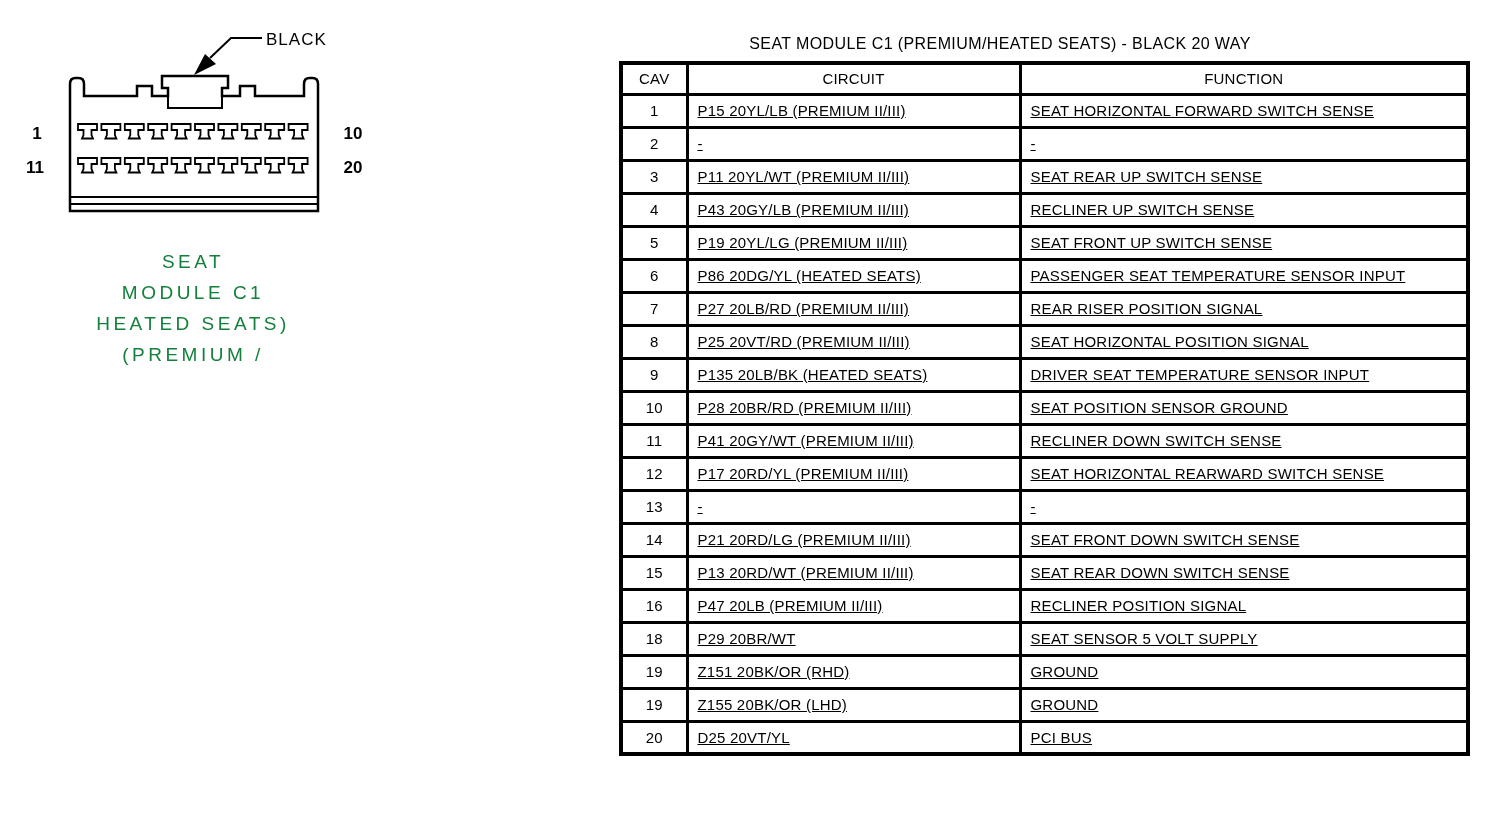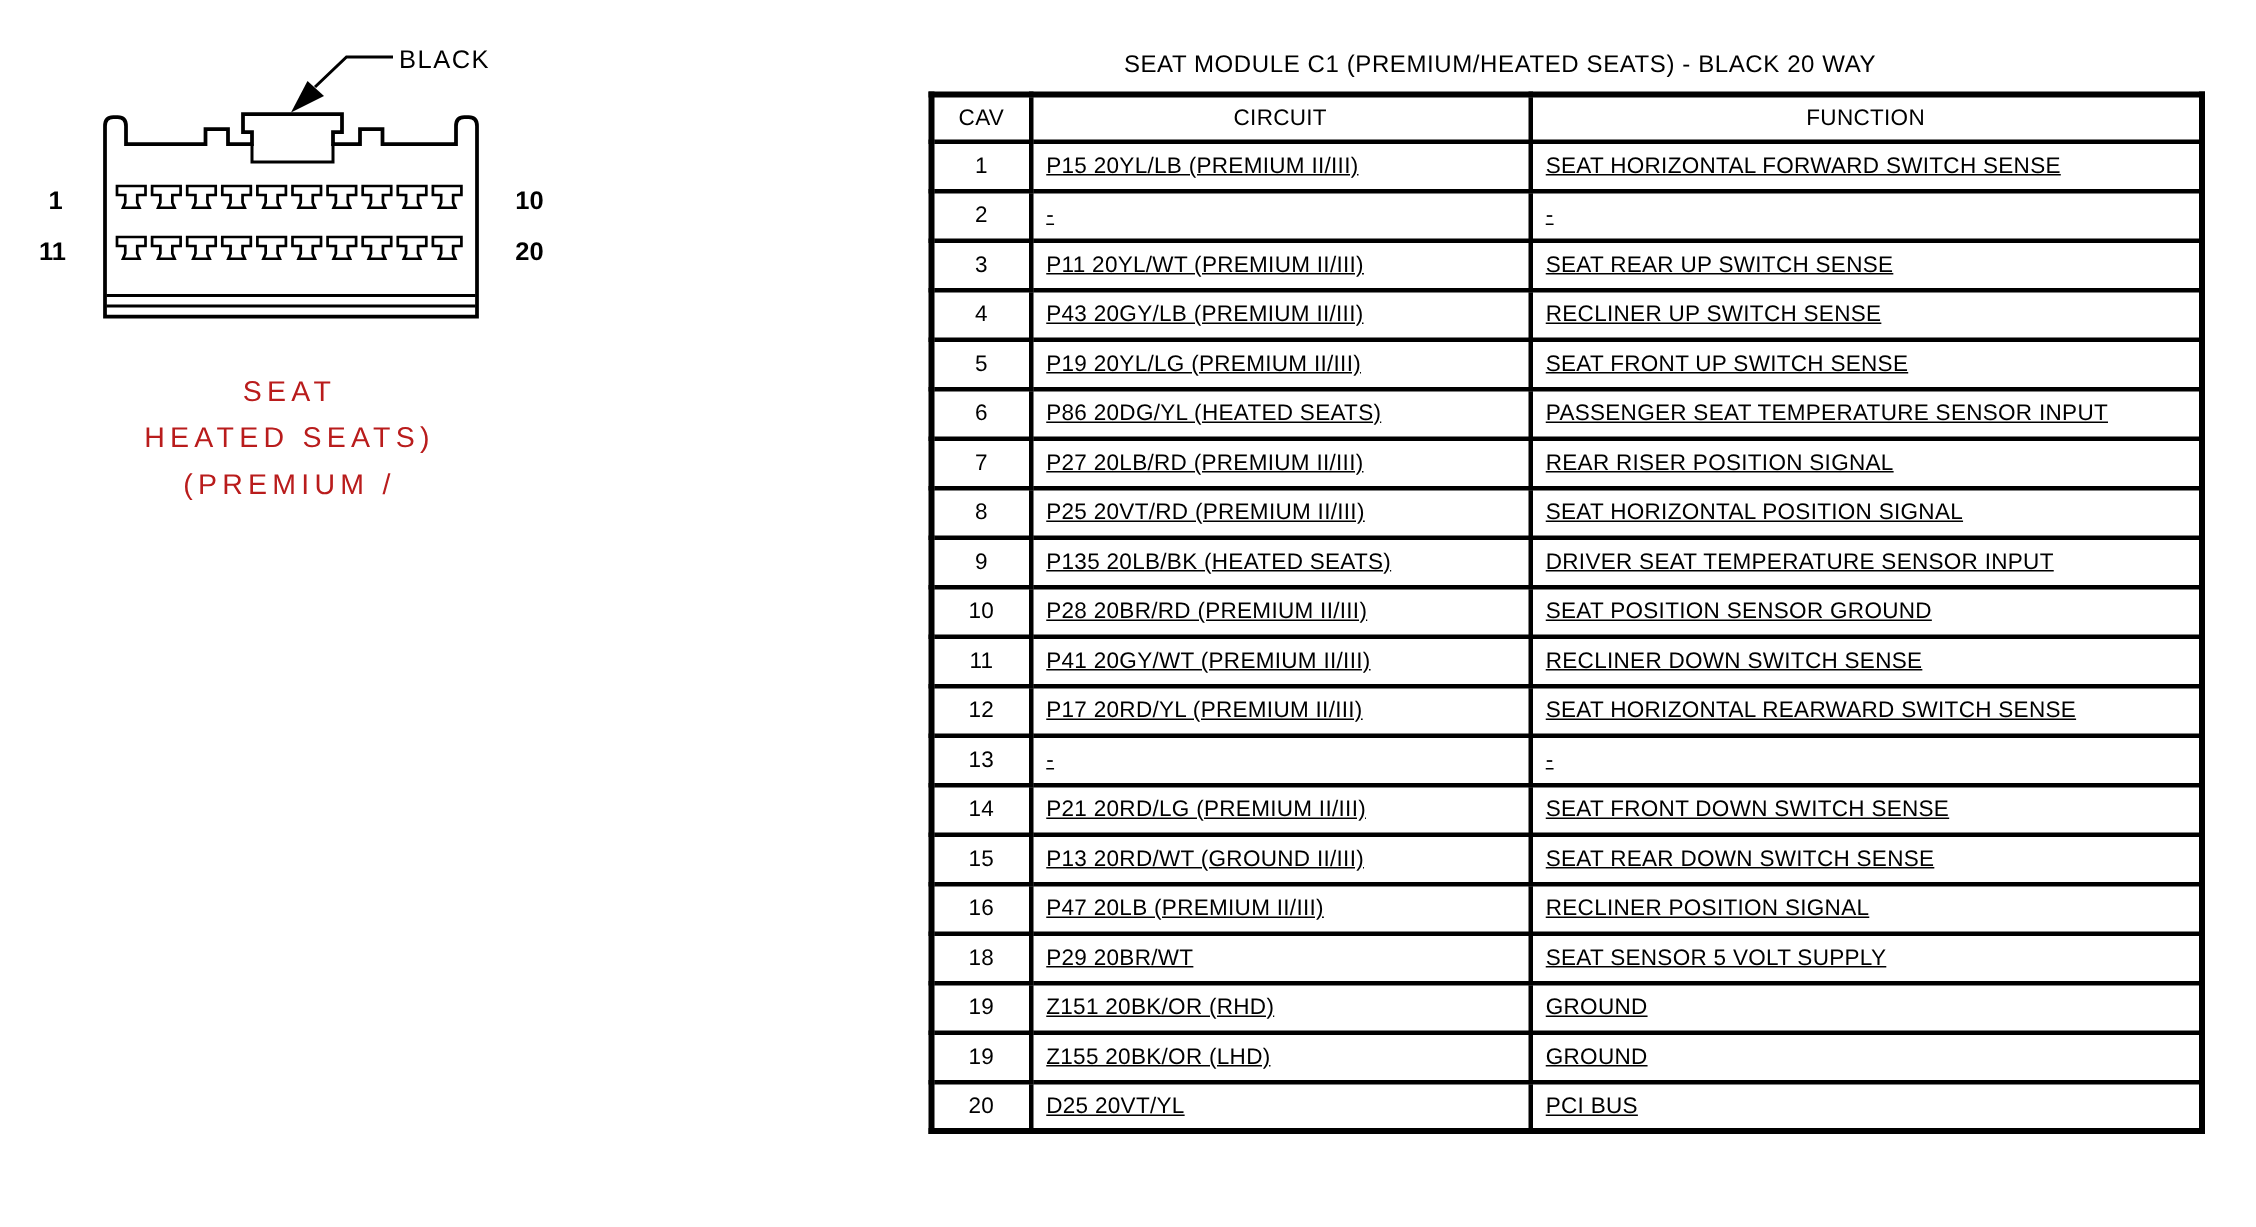--- a/index.html
+++ b/index.html
@@ -8,21 +8,21 @@
     position:relative; width:1504px; height:818px;
     background:#ffffff; color:#000;
     font-family:"Liberation Sans", sans-serif;
     overflow:hidden;
   }
   
   .connector-svg { position:absolute; left:0; top:0; width:420px; height:235px; }
   .connector-caption {
     position:absolute; left:52px; top:246px; width:282px;
     text-align:center; font-size:19px; letter-spacing:3.5px;
-    line-height:31px; color:#b91c1c;
+    line-height:31px; color:#15803d;
   }
   .connector-caption span { display:block; white-space:nowrap; }
   
   .table-title {
     position:absolute; left:560px; top:35px; width:880px;
     text-align:center; font-size:16px; letter-spacing:0.4px;
     white-space:nowrap; color:#000000;
   }
   table.pinout {
     position:absolute; left:619px; top:61px;
@@ -88,20 +88,21 @@
     <text x="35" y="173" text-anchor="middle" font-size="17" font-weight="bold" font-family="Liberation Sans, sans-serif">11</text>
     <text x="353" y="173" text-anchor="middle" font-size="17" font-weight="bold" font-family="Liberation Sans, sans-serif">20</text>
 
     <polyline points="262,38 231,38 210,58" fill="none" stroke="#000000" stroke-width="2"></polyline>
     <polygon points="194,75 205,54 216,64" fill="#000000"></polygon>
     <text x="266" y="45" font-size="17" letter-spacing="1" font-family="Liberation Sans, sans-serif">BLACK</text>
   </svg>
 
   <div class="connector-caption">
     <span>SEAT</span>
+    <span>MODULE C1</span>
     <span>HEATED SEATS)</span>
     <span>(PREMIUM /</span>
   </div>
 
   <div class="table-title">SEAT MODULE C1 (PREMIUM/HEATED SEATS) - BLACK 20 WAY</div>
 
   <table class="pinout">
     <colgroup>
         <col style="width:66px">
         <col style="width:333px">
@@ -180,21 +181,21 @@
           <td class="circuit">-</td>
           <td class="function">-</td>
         </tr>
       <tr>
           <td class="cav">14</td>
           <td class="circuit">P21 20RD/LG (PREMIUM II/III)</td>
           <td class="function">SEAT FRONT DOWN SWITCH SENSE</td>
         </tr>
       <tr>
           <td class="cav">15</td>
-          <td class="circuit">P13 20RD/WT (GROUND II/III)</td>
+          <td class="circuit">P13 20RD/WT (PREMIUM II/III)</td>
           <td class="function">SEAT REAR DOWN SWITCH SENSE</td>
         </tr>
       <tr>
           <td class="cav">16</td>
           <td class="circuit">P47 20LB (PREMIUM II/III)</td>
           <td class="function">RECLINER POSITION SIGNAL</td>
         </tr>
       <tr>
           <td class="cav">18</td>
           <td class="circuit">P29 20BR/WT</td>

